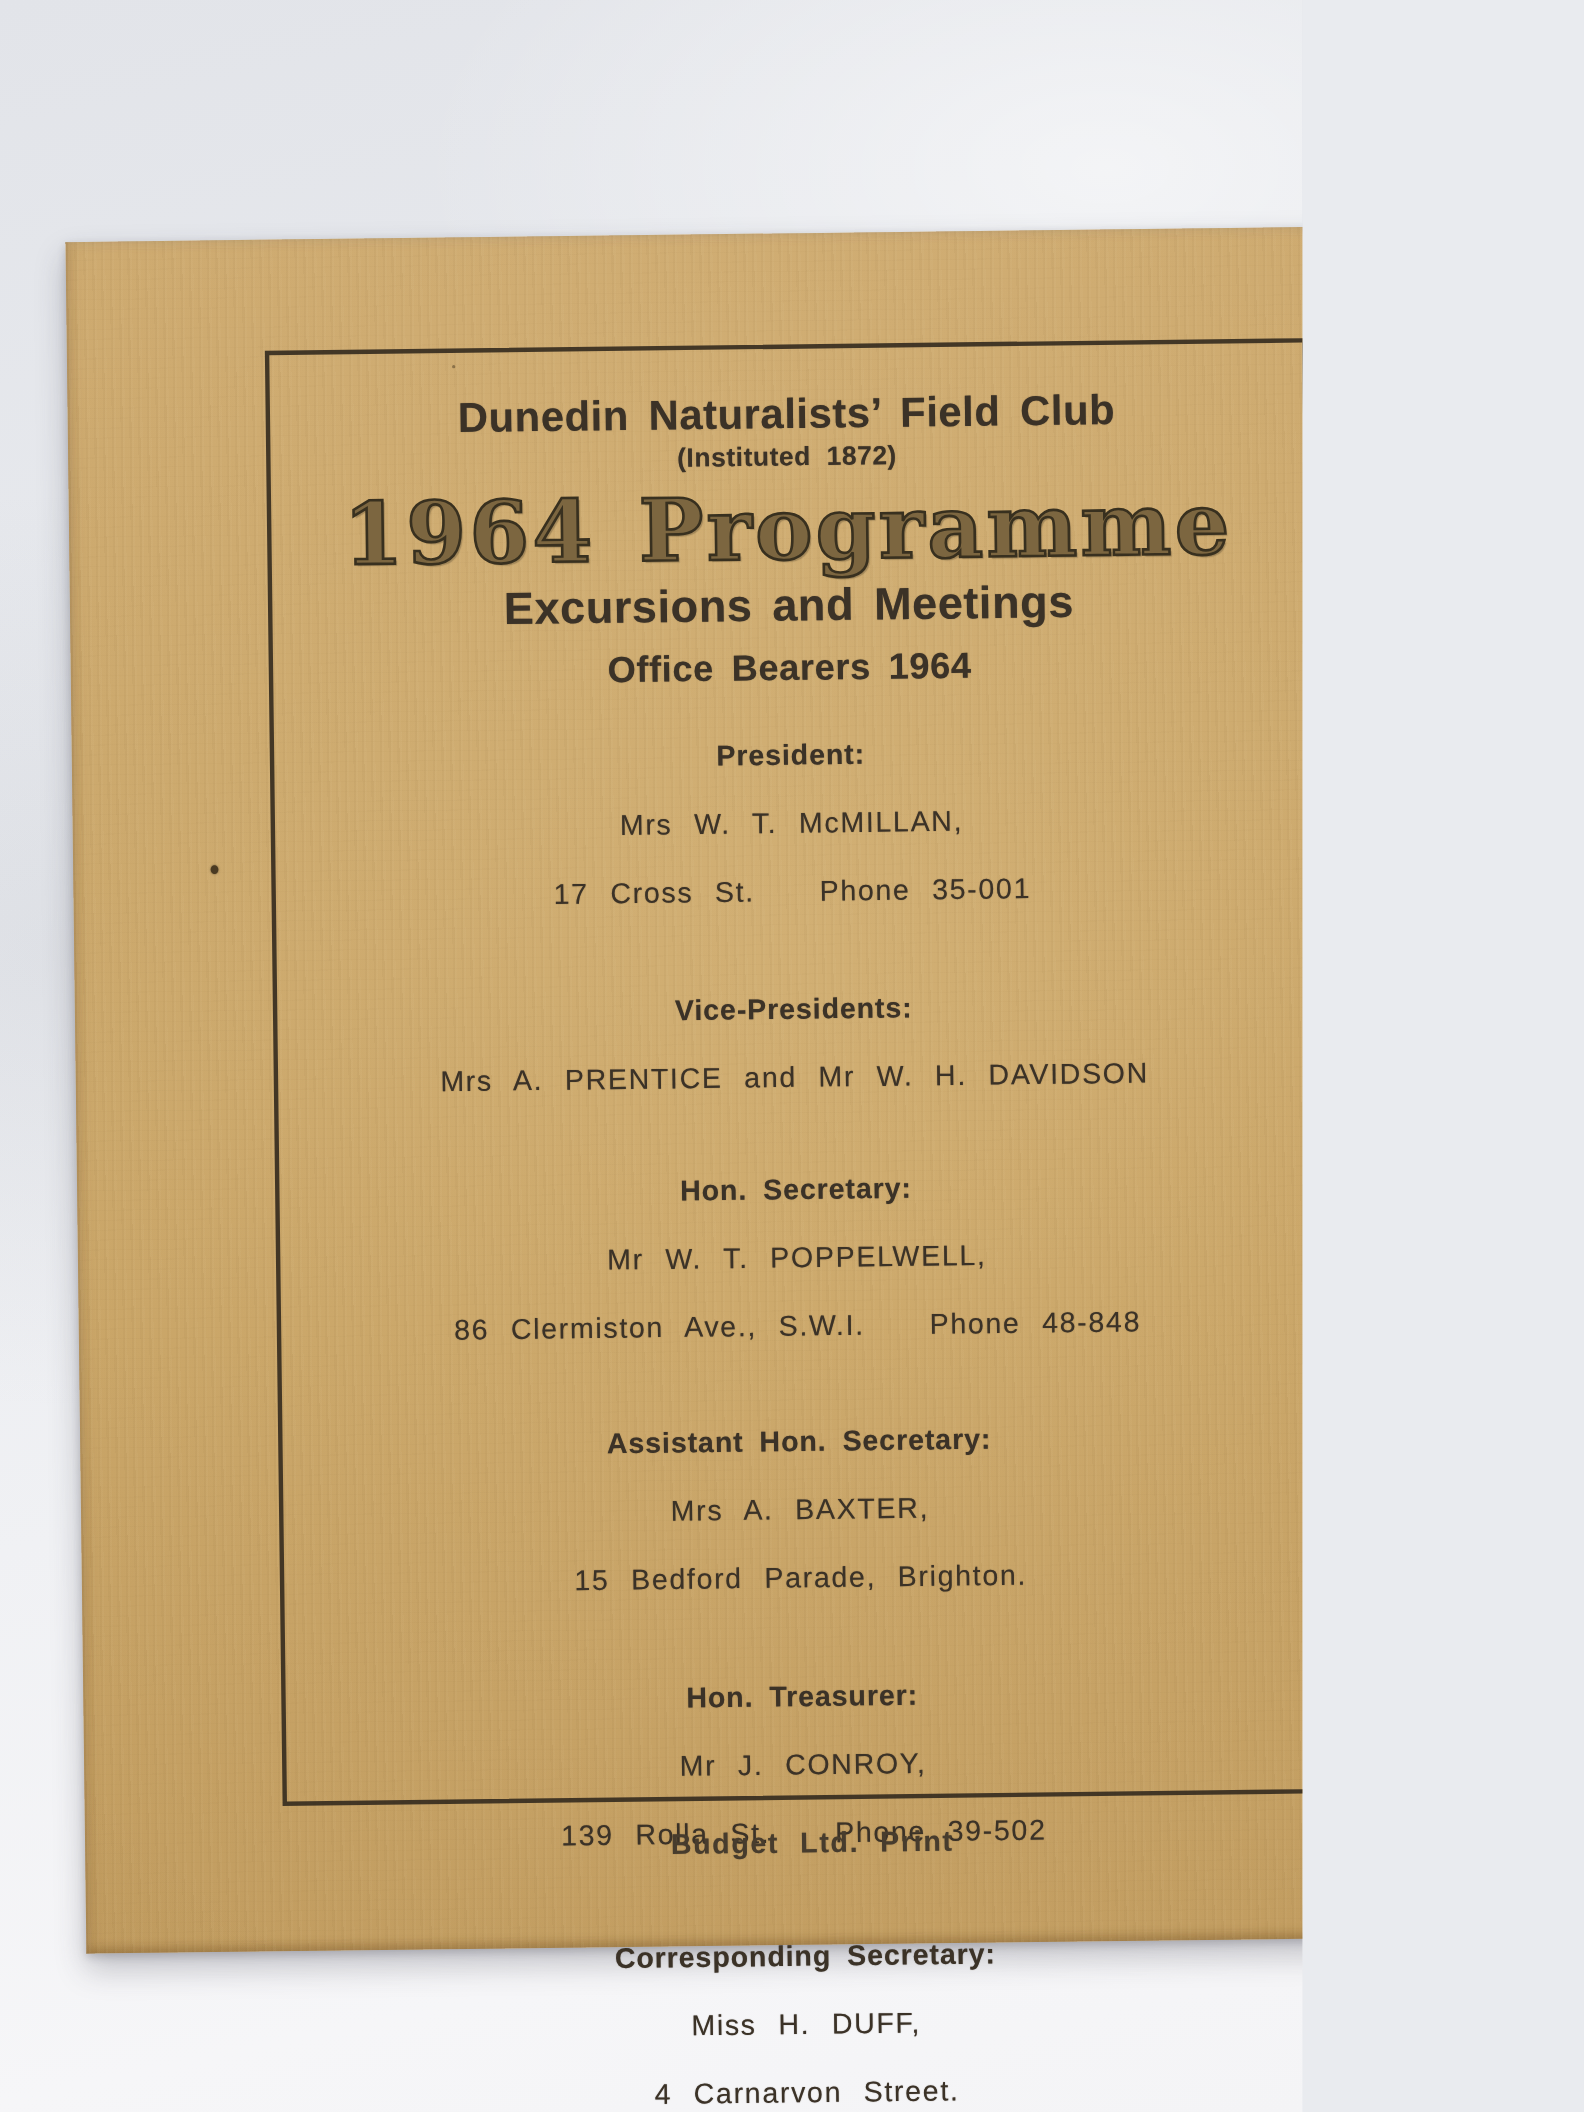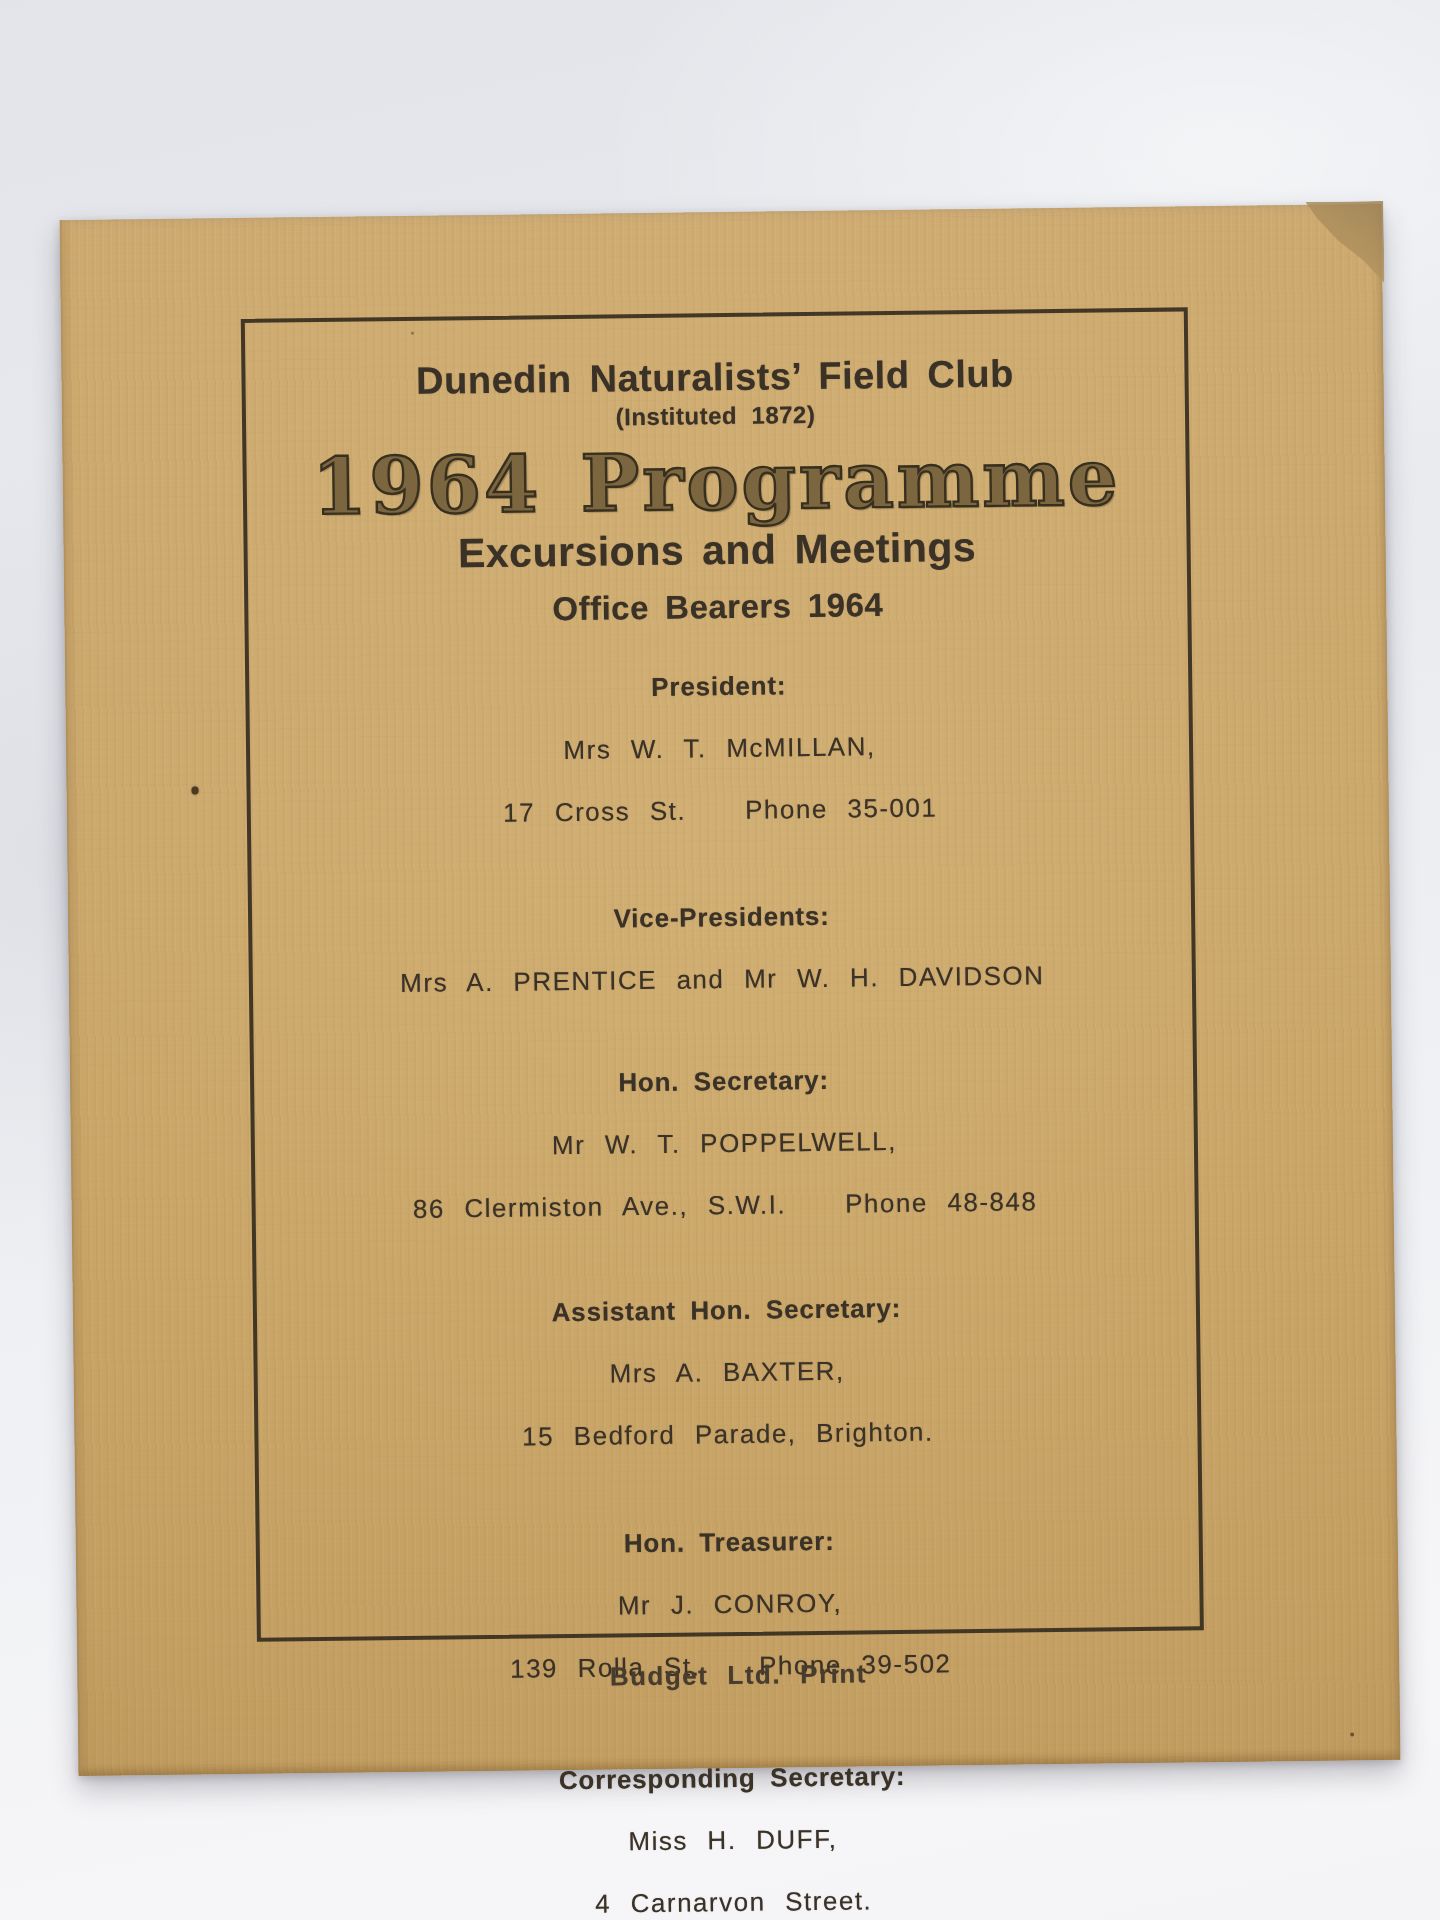--- a/index.html
+++ b/index.html
@@ -1,18 +1,18 @@
 <!DOCTYPE html>
 <html><head>
 <meta charset="utf-8">
 <style>
   html,body{margin:0;padding:0;background:#e9ebef;}
   .photo{
     position:relative;
-    width:1440px;height:1920px;
+    width:1184px;height:1920px;
     overflow:hidden;
     background:linear-gradient(168deg,#e2e4e9 0%,#e9ebef 38%,#f0f1f4 65%,#f6f6f8 88%,#f4f4f6 100%);
     font-family:"Liberation Sans",sans-serif;
   }
   
   .photo::before{
     content:"";position:absolute;inset:0;
     background:
       radial-gradient(900px 500px at 85% 8%, rgba(255,255,255,0.55), transparent 70%),
       radial-gradient(800px 600px at 5% 45%, rgba(120,125,140,0.10), transparent 70%);

